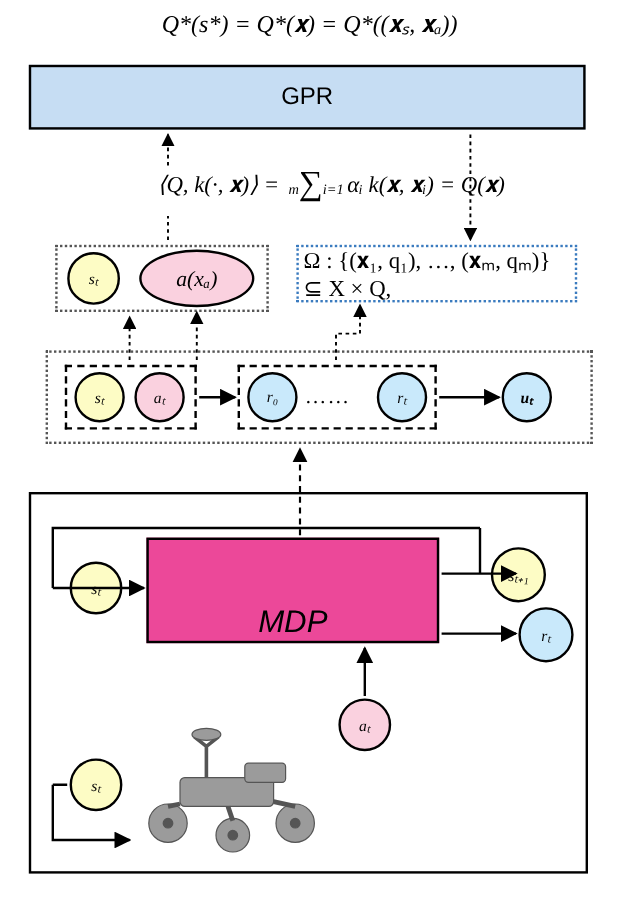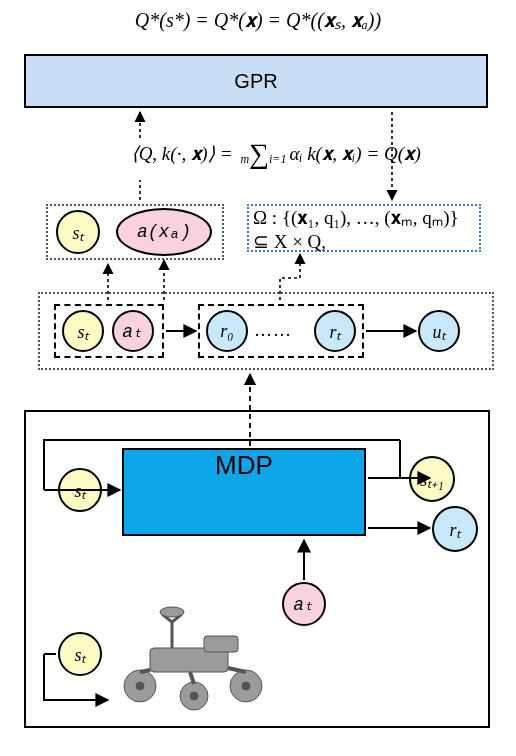--- a/index.html
+++ b/index.html
@@ -57,51 +57,52 @@
     position: absolute;
     border: 2px solid #000;
   }
 
   .circle {
     position: absolute;
     border-radius: 50%;
     border: 2px solid #000;
     display: flex; align-items: center; justify-content: center;
     font-style: italic;
+    font-size: 13px;
+  }
+  .ellipse {
+    position: absolute;
+    border-radius: 50%;
+    border: 2px solid #000;
+    display: flex; align-items: center; justify-content: center;
+    font-style: italic;
     font-size: 18px;
   }
-  .ellipse {
-    position: absolute;
-    border-radius: 50%;
-    border: 2px solid #000;
-    display: flex; align-items: center; justify-content: center;
-    font-style: italic;
-    font-size: 18px;
-  }
   .yellow { background: #fdfcc5; }
-  .pink   { background: #fad1df; font-family: Liberation Mono, monospace; }
+  .pink   { background: #fad1df; }
   .blue   { background: #c9e9fb; }
 
   .omega-box {
     position: absolute;
     left: 247px; top: 204px;
     width: 234px; height: 48px;
     border: 2px dotted #3a7bbf;
     display: flex; align-items: center; justify-content: center;
     font-size: 19px;
     padding: 0 4px;
   }
 
   .mdp-box {
     position: absolute;
     border: 2px solid #000;
-    background: #0ea5e9;
-    display: flex; align-items: flex-start; justify-content: center;
+    background: #ec4899;
+    display: flex; align-items: flex-end; justify-content: center;
     font-size: 26px;
     font-family: Arial, sans-serif;
+    font-style: italic;
   }
 
   
   svg.arrows {
     position: absolute;
     left: 0; top: 0;
     width: 516px; height: 756px;
     pointer-events: none;
   }
 </style>
@@ -144,21 +145,21 @@
 </div>
 <div class="circle blue" style="left:206px; top:310px; width:42px; height:42px;">
   <span>r₀</span>
 </div>
 <div class="layer" style="left:254px; top:320px; font-size:18px; letter-spacing:1px;">
   <span>……</span>
 </div>
 <div class="circle blue" style="left:314px; top:310px; width:42px; height:42px;">
   <span>rₜ</span>
 </div>
-<div class="circle blue" style="left:418px; top:310px; width:42px; height:42px;">
+<div class="circle blue" style="left:418px; top:310px; width:42px; height:42px;font-weight:bold;">
   <span>uₜ</span>
 </div>
 
 <div class="solid-box" style="left:24px; top:410px; width:466px; height:318px;"></div>
 
 <div class="mdp-box" style="left:122px; top:448px; width:244px; height:88px;">
   <span>MDP</span>
 </div>
 
 <div class="circle yellow" style="left:58px; top:468px; width:44px; height:44px;">

